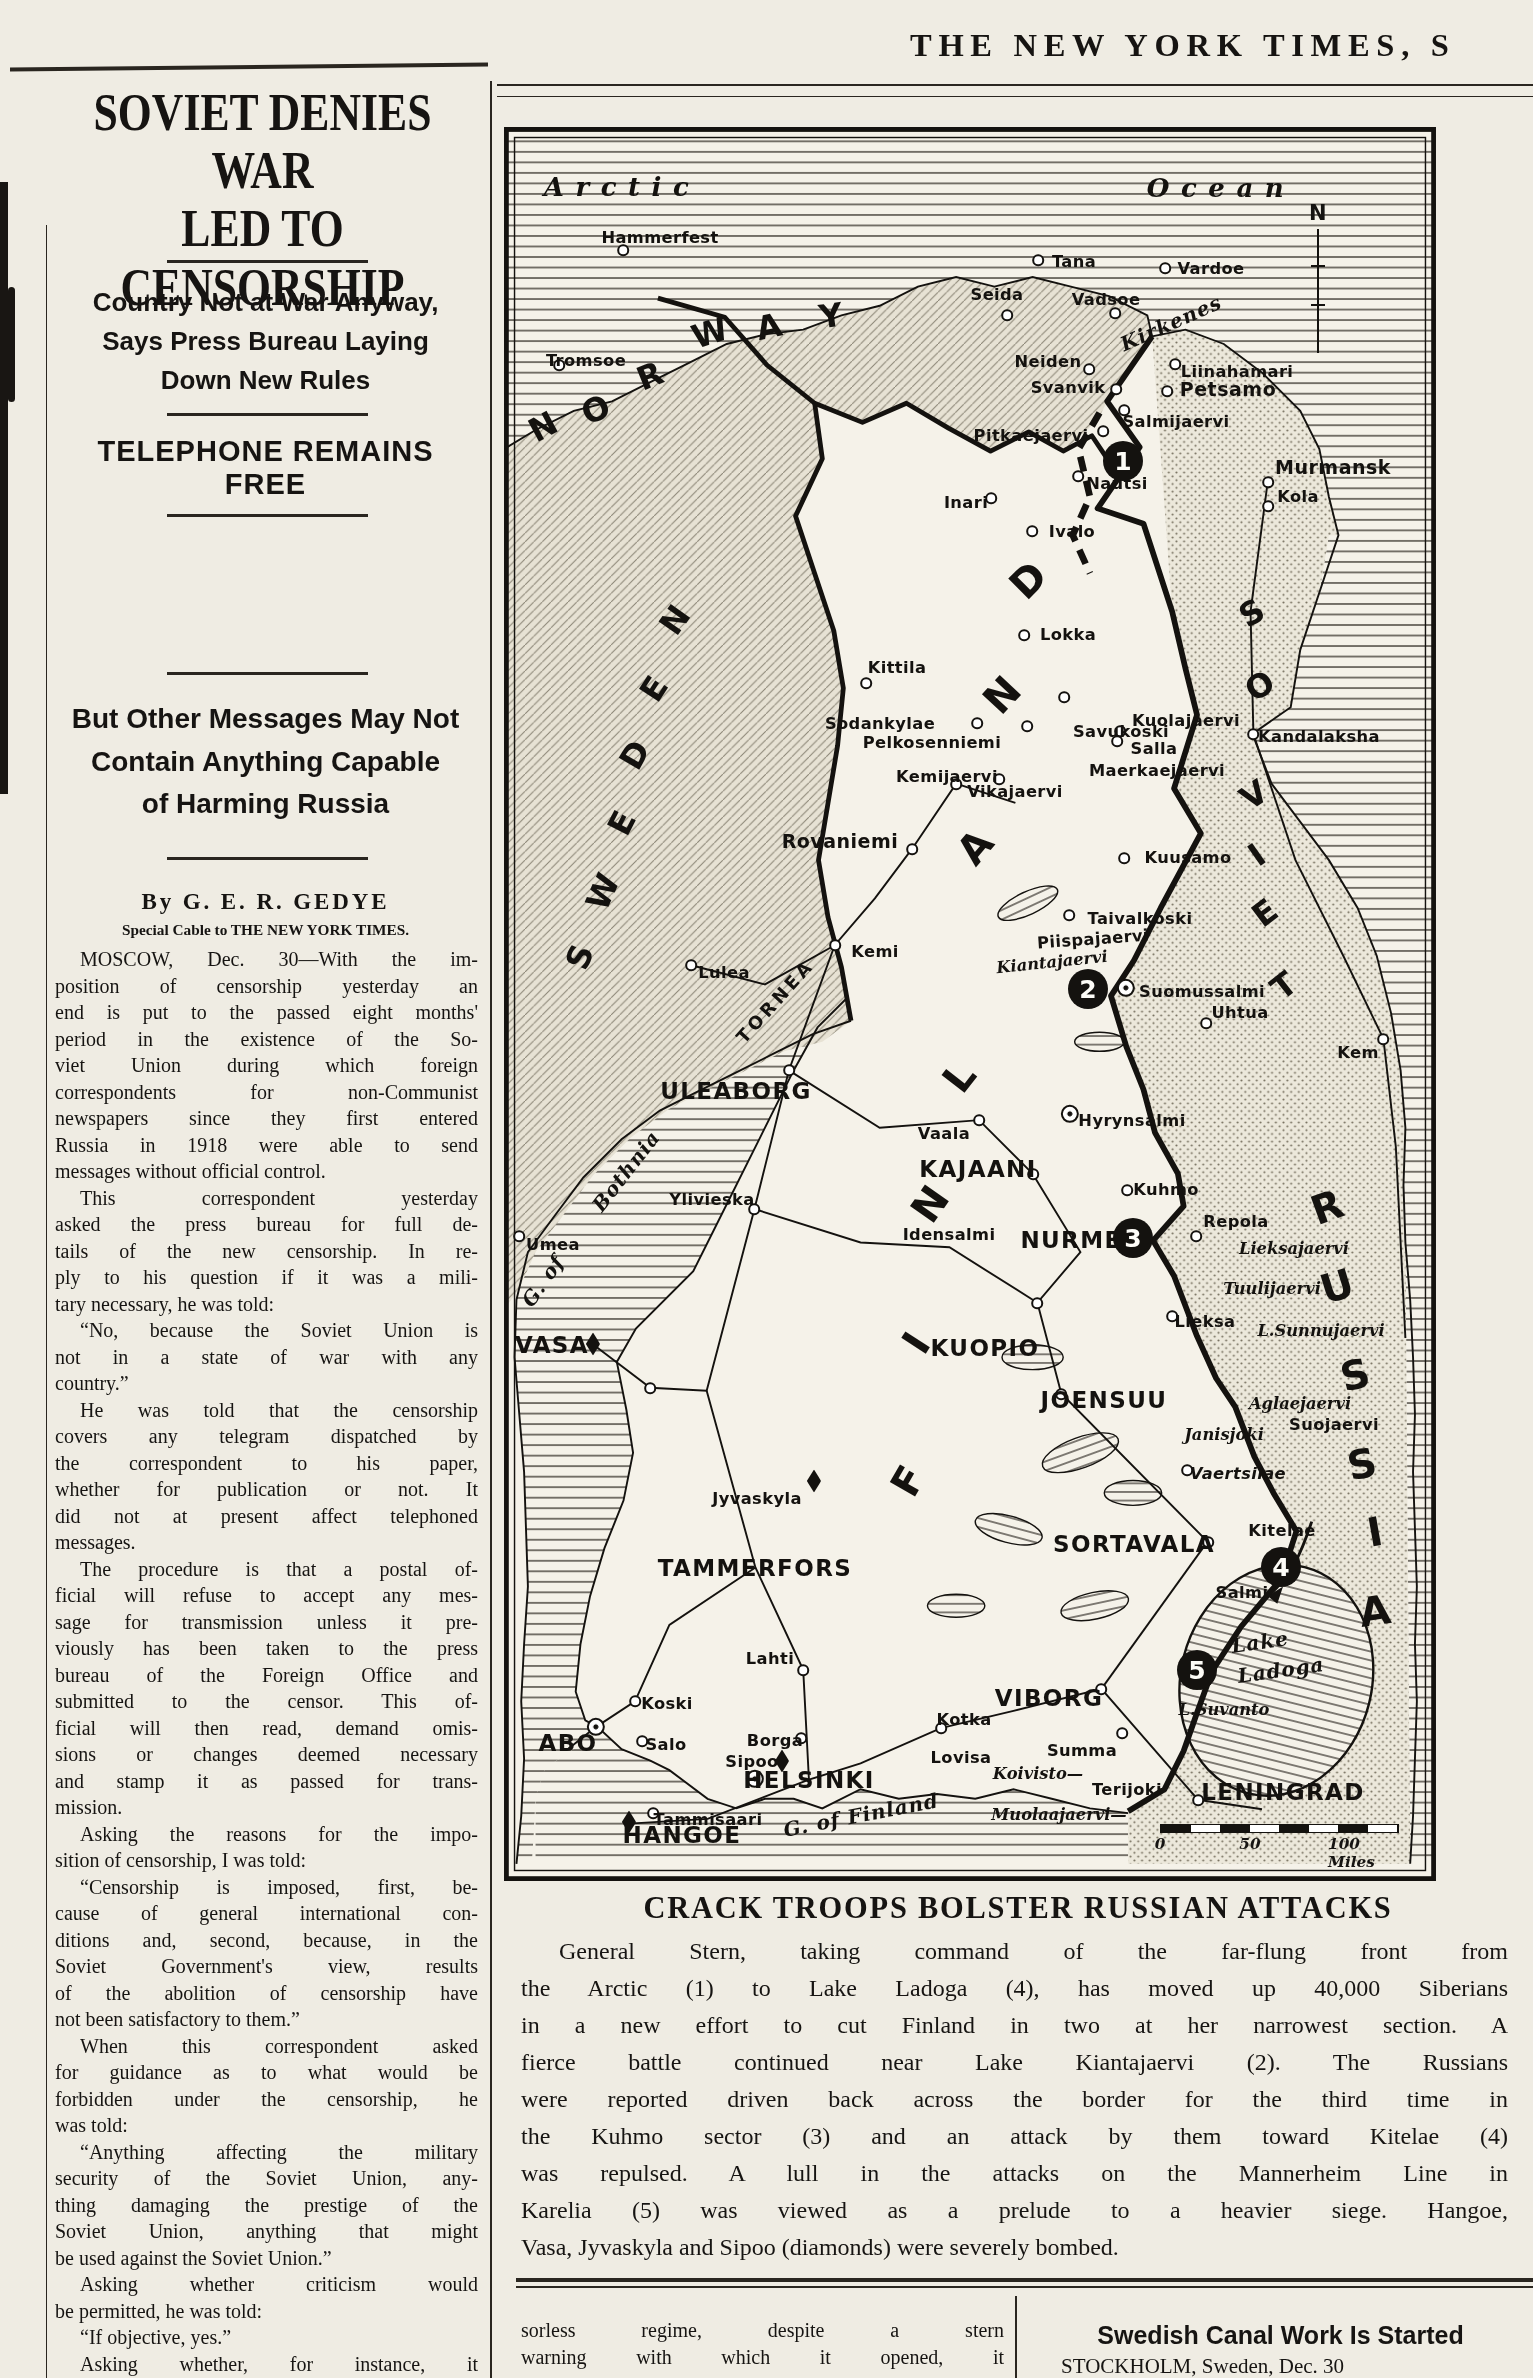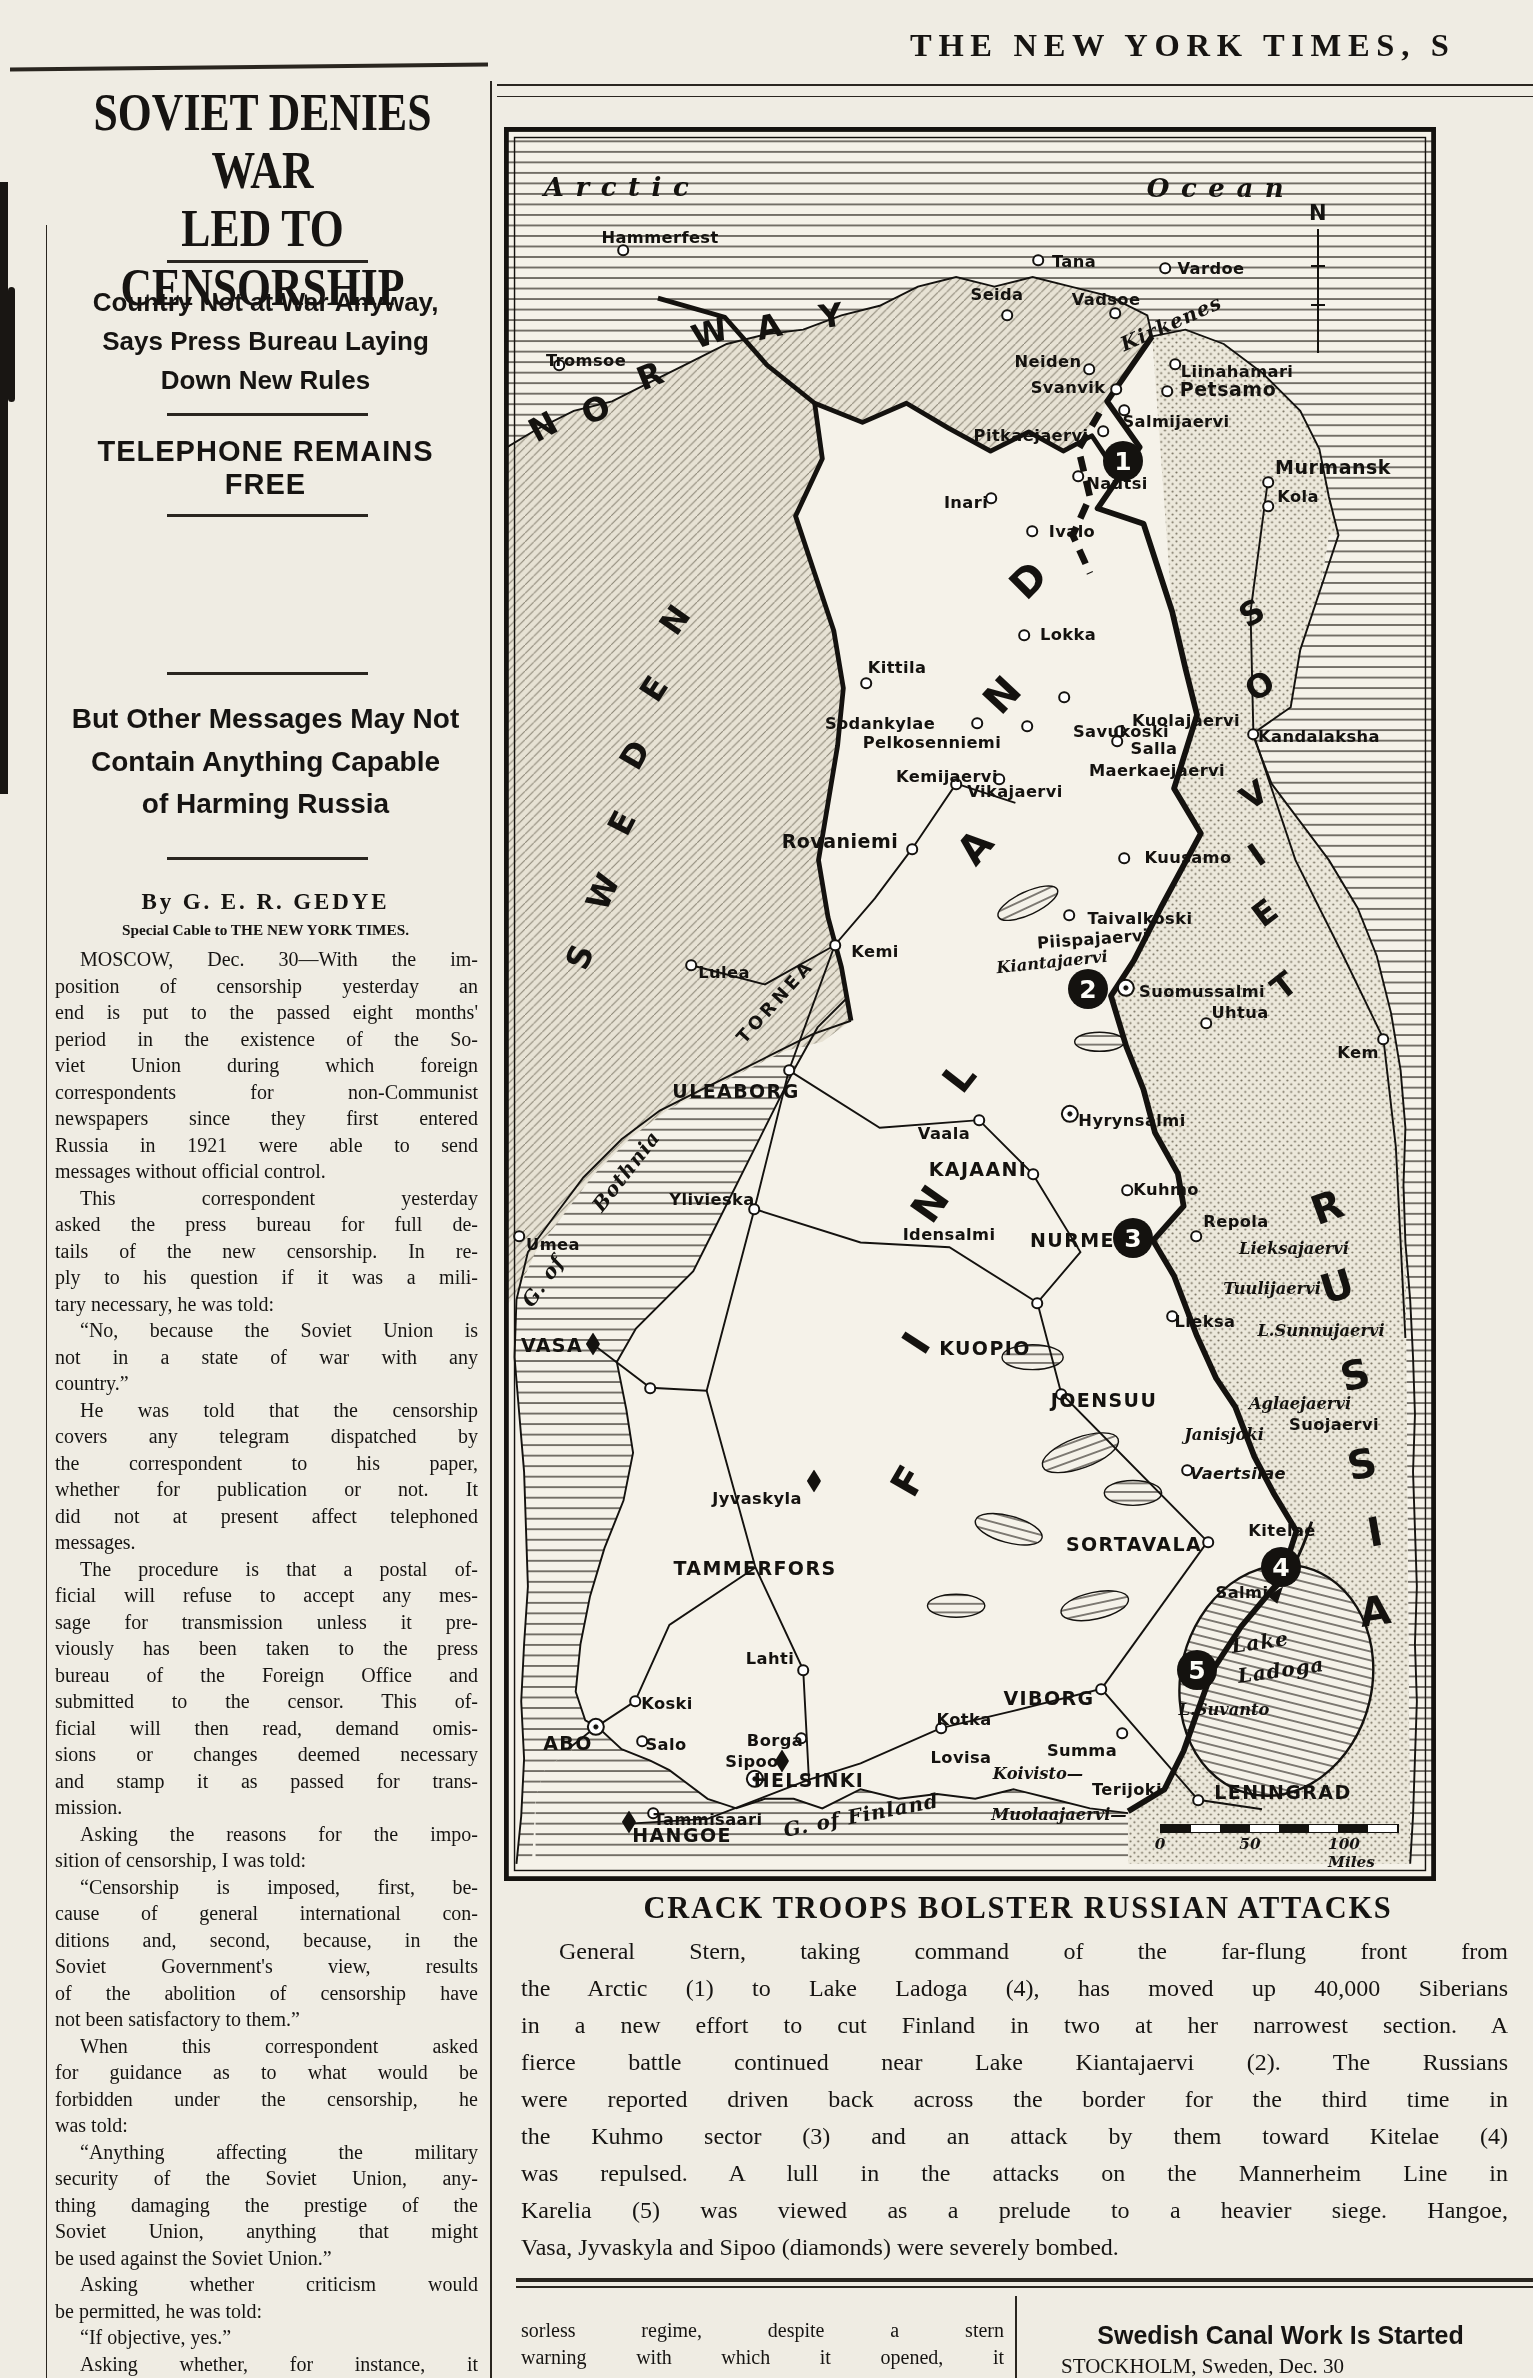--- a/index.html
+++ b/index.html
@@ -31,21 +31,21 @@
       text-align-last:justify;height:26.5px;overflow:hidden;}
   .bl.ind{padding-left:25px;}
   .bl.end{text-align-last:left;}
   
   #map{position:absolute;left:504px;top:127px;width:932px;height:1754px;background:#f5f2e9;}
   #map svg{position:absolute;left:0;top:0;}
   .ml{position:absolute;white-space:nowrap;color:#14120f;transform:translate(-50%,-50%);
       font-family:"DejaVu Sans",sans-serif;z-index:5;}
   .t{font-size:16.3px;font-weight:700;letter-spacing:0.4px;}
   .T{font-size:19px;font-weight:800;letter-spacing:0.5px;}
-  .c{font-size:19px;font-weight:800;letter-spacing:1.4px;}
+  .c{font-size:23px;font-weight:800;letter-spacing:1.4px;}
   .w{font:italic 600 16.3px "DejaVu Serif",serif;}
   .w2{font:italic 700 20px "DejaVu Serif",serif;letter-spacing:1px;}
   .W{font:italic 700 26px "DejaVu Serif",serif;letter-spacing:11.5px;}
   .wr{font-size:18px;font-weight:800;letter-spacing:3.8px;}
   .b{font-size:32.5px;font-weight:800;}
   .B{font-size:40px;font-weight:800;}
   .dot{position:absolute;width:7.6px;height:7.6px;border:2.4px solid #14120f;border-radius:50%;
        background:#fff;transform:translate(-50%,-50%);z-index:4;}
   .ring{position:absolute;width:14.3px;height:14.3px;border:2.9px solid #14120f;border-radius:50%;
         background:radial-gradient(circle,#14120f 0 2.5px,#fff 2.6px);transform:translate(-50%,-50%);z-index:4;}
@@ -114,21 +114,21 @@
 <div id="byline">By G. E. R. GEDYE</div>
 <div id="credit">Special Cable to THE NEW YORK TIMES.</div>
 <div id="article-body">
     <div class="bl ind">MOSCOW, Dec. 30—With the im-</div>
     <div class="bl">position of censorship yesterday an</div>
     <div class="bl">end is put to the passed eight months'</div>
     <div class="bl">period in the existence of the So-</div>
     <div class="bl">viet Union during which foreign</div>
     <div class="bl">correspondents for non-Communist</div>
     <div class="bl">newspapers since they first entered</div>
-    <div class="bl">Russia in 1921 were able to send</div>
+    <div class="bl">Russia in 1918 were able to send</div>
     <div class="bl end">messages without official control.</div>
     <div class="bl ind">This correspondent yesterday</div>
     <div class="bl">asked the press bureau for full de-</div>
     <div class="bl">tails of the new censorship.  In re-</div>
     <div class="bl">ply to his question if it was a mili-</div>
     <div class="bl end">tary necessary, he was told:</div>
     <div class="bl ind">“No, because the Soviet Union is</div>
     <div class="bl">not in a state of war with any</div>
     <div class="bl end">country.”</div>
     <div class="bl ind">He was told that the censorship</div>

